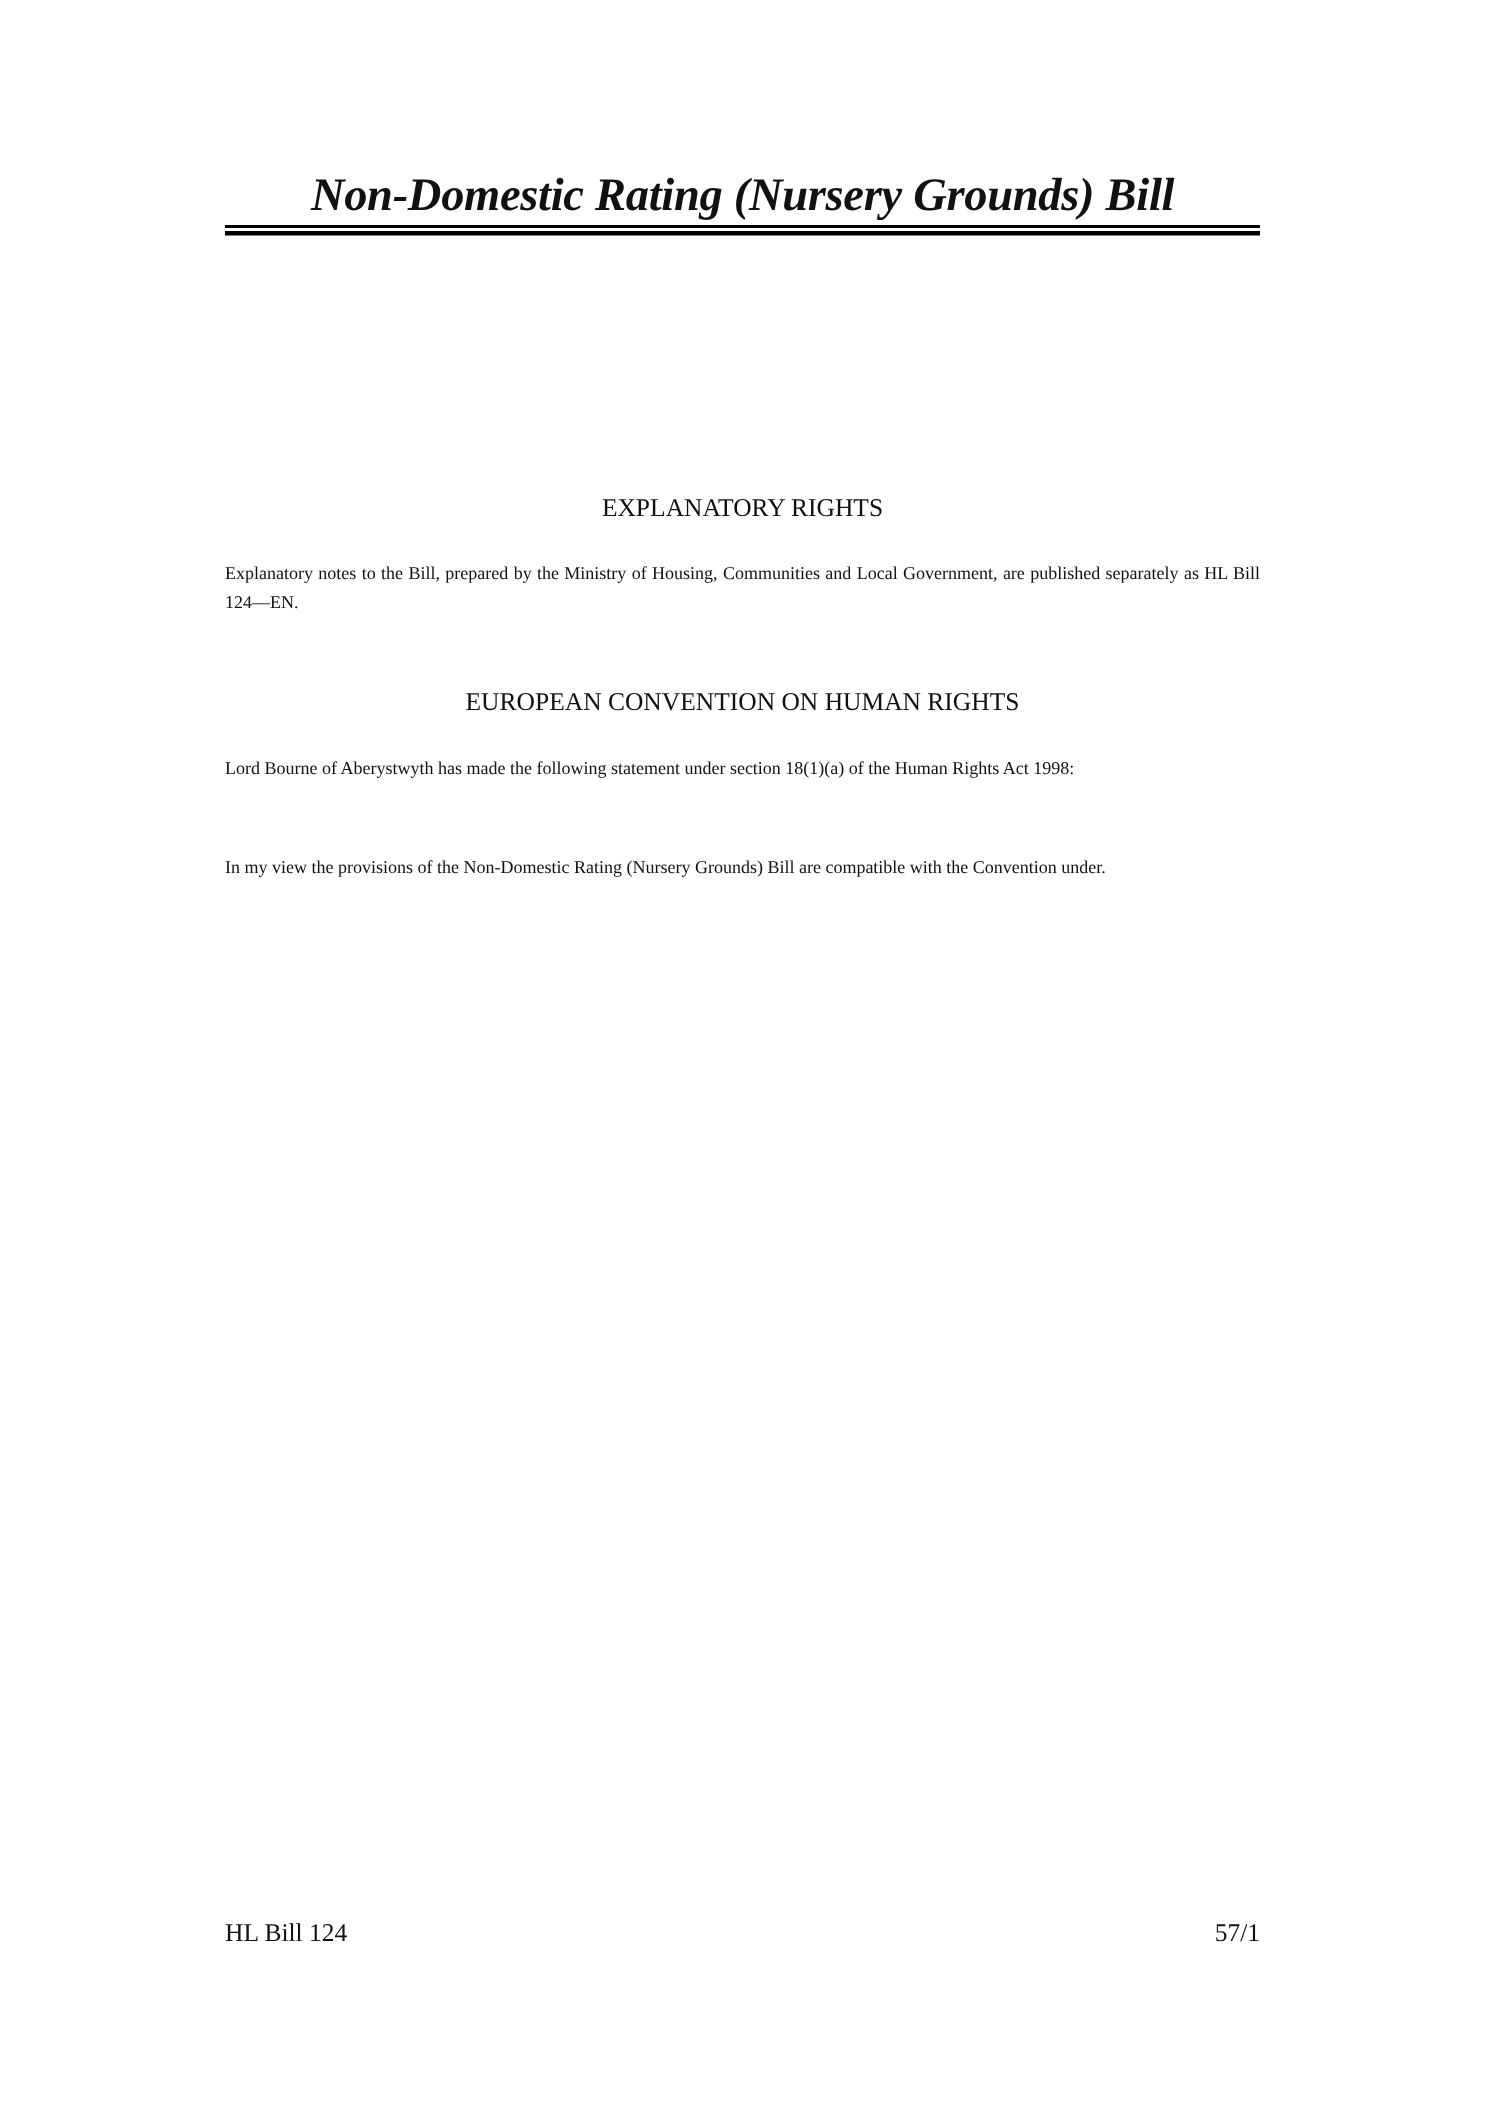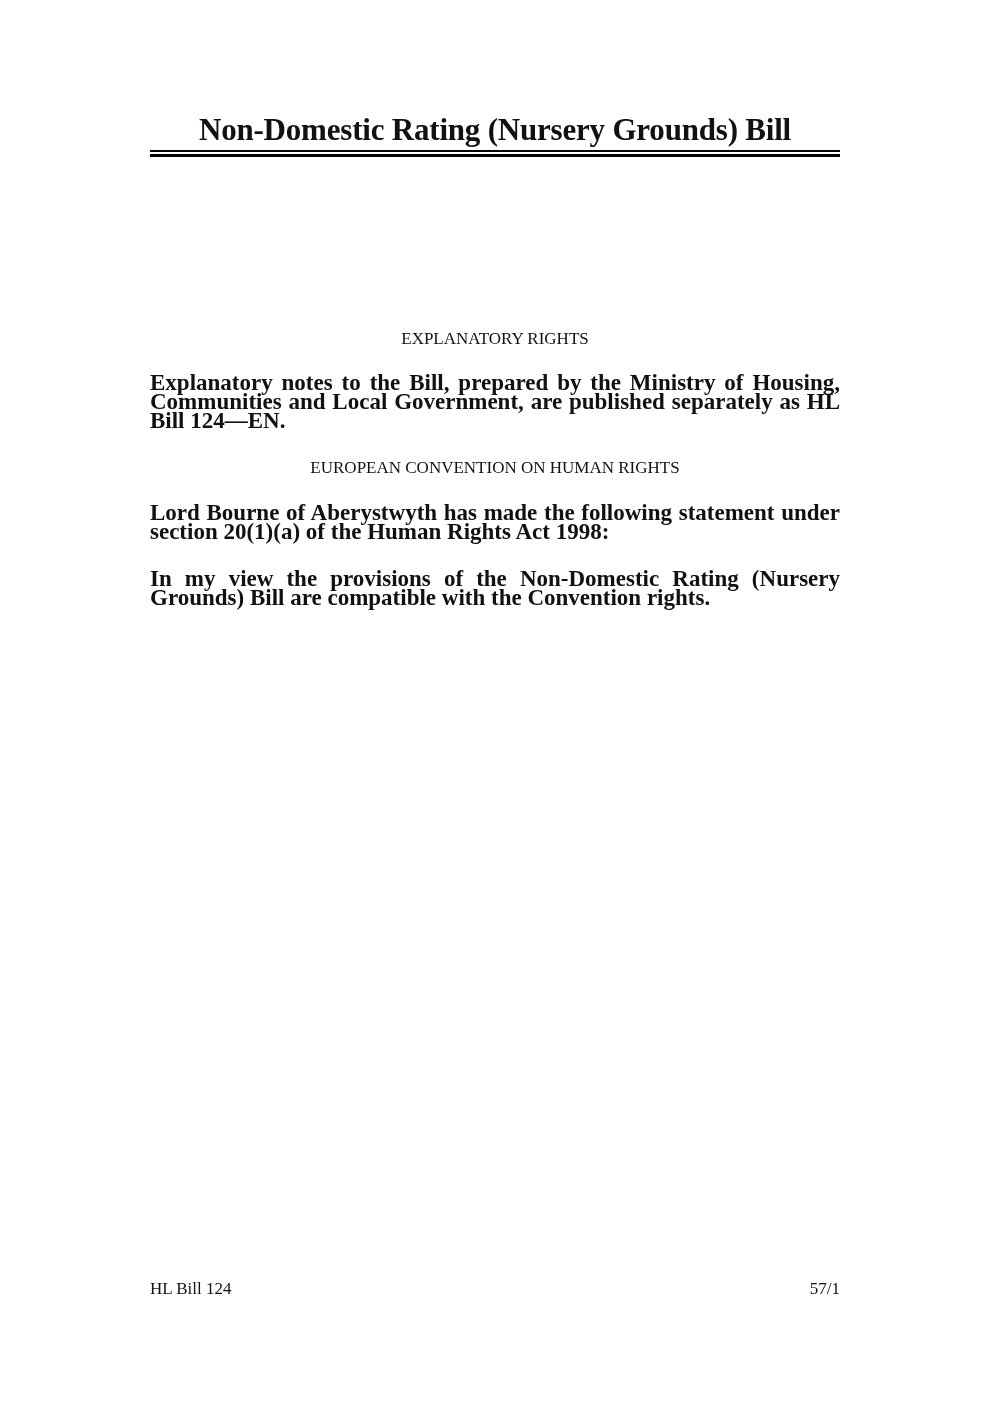--- a/index.html
+++ b/index.html
@@ -1,34 +1,34 @@
 <!DOCTYPE html>
 <html><head>
 <meta charset="utf-8">
 <style>
   html, body { margin: 0; padding: 0; background: #ffffff; }
   body { width: 991px; height: 1403px; position: relative; overflow: hidden;
          font-family: "Liberation Serif", "DejaVu Serif", serif; color: #111111; }
   .title { position: absolute; left: 150px; width: 690px; top: 110px; text-align: center;
-           font-size: 31px; font-weight: bold; line-height: 40px; letter-spacing: -0.2px; }
+           font-size: 31px; font-weight: bold; line-height: 40px; letter-spacing: -0.2px; font-style: italic; }
   .rule-thin { position: absolute; left: 150px; width: 690px; top: 150px; height: 2px; background: #000; }
   .rule-thick { position: absolute; left: 150px; width: 690px; top: 154px; height: 3px; background: #000; }
   .heading { position: absolute; left: 150px; width: 690px; text-align: center; font-size: 17px; line-height: 20px; }
-  .para { position: absolute; left: 150px; width: 690px; font-size: 23px; line-height: 19px; text-align: justify; text-align-last: left; font-weight: bold; }
+  .para { position: absolute; left: 150px; width: 690px; font-size: 12px; line-height: 19px; text-align: justify; text-align-last: left; }
   .footer-left { position: absolute; left: 150px; top: 1279px; font-size: 17px; line-height: 20px; text-align: right; }
   .footer-right { position: absolute; right: 151px; top: 1279px; font-size: 17px; line-height: 20px; }
 </style>
 </head>
 <body>
 
 <h1 class="title" style="margin:0;">Non-Domestic Rating (Nursery Grounds) Bill</h1>
 <div class="rule-thin"></div>
 <div class="rule-thick"></div>
 
 <div class="heading" style="top:329px;">EXPLANATORY RIGHTS</div>
 <div class="para" style="top:373px;">Explanatory notes to the Bill, prepared by the Ministry of Housing, Communities and Local Government, are published separately as HL Bill 124—EN.</div>
 
 <div class="heading" style="top:458px;">EUROPEAN CONVENTION ON HUMAN RIGHTS</div>
-<div class="para" style="top:503px;">Lord Bourne of Aberystwyth has made the following statement under section 20(1)(a) of the Human Rights Act 1998:</div>
-<div class="para" style="top:569px;">In my view the provisions of the Non-Domestic Rating (Nursery Grounds) Bill are compatible with the Convention rights.</div>
+<div class="para" style="top:503px;">Lord Bourne of Aberystwyth has made the following statement under section 18(1)(a) of the Human Rights Act 1998:</div>
+<div class="para" style="top:569px;">In my view the provisions of the Non-Domestic Rating (Nursery Grounds) Bill are compatible with the Convention under.</div>
 
 <div class="footer-left">HL Bill 124</div>
 <div class="footer-right">57/1</div>
 
 </body></html>

